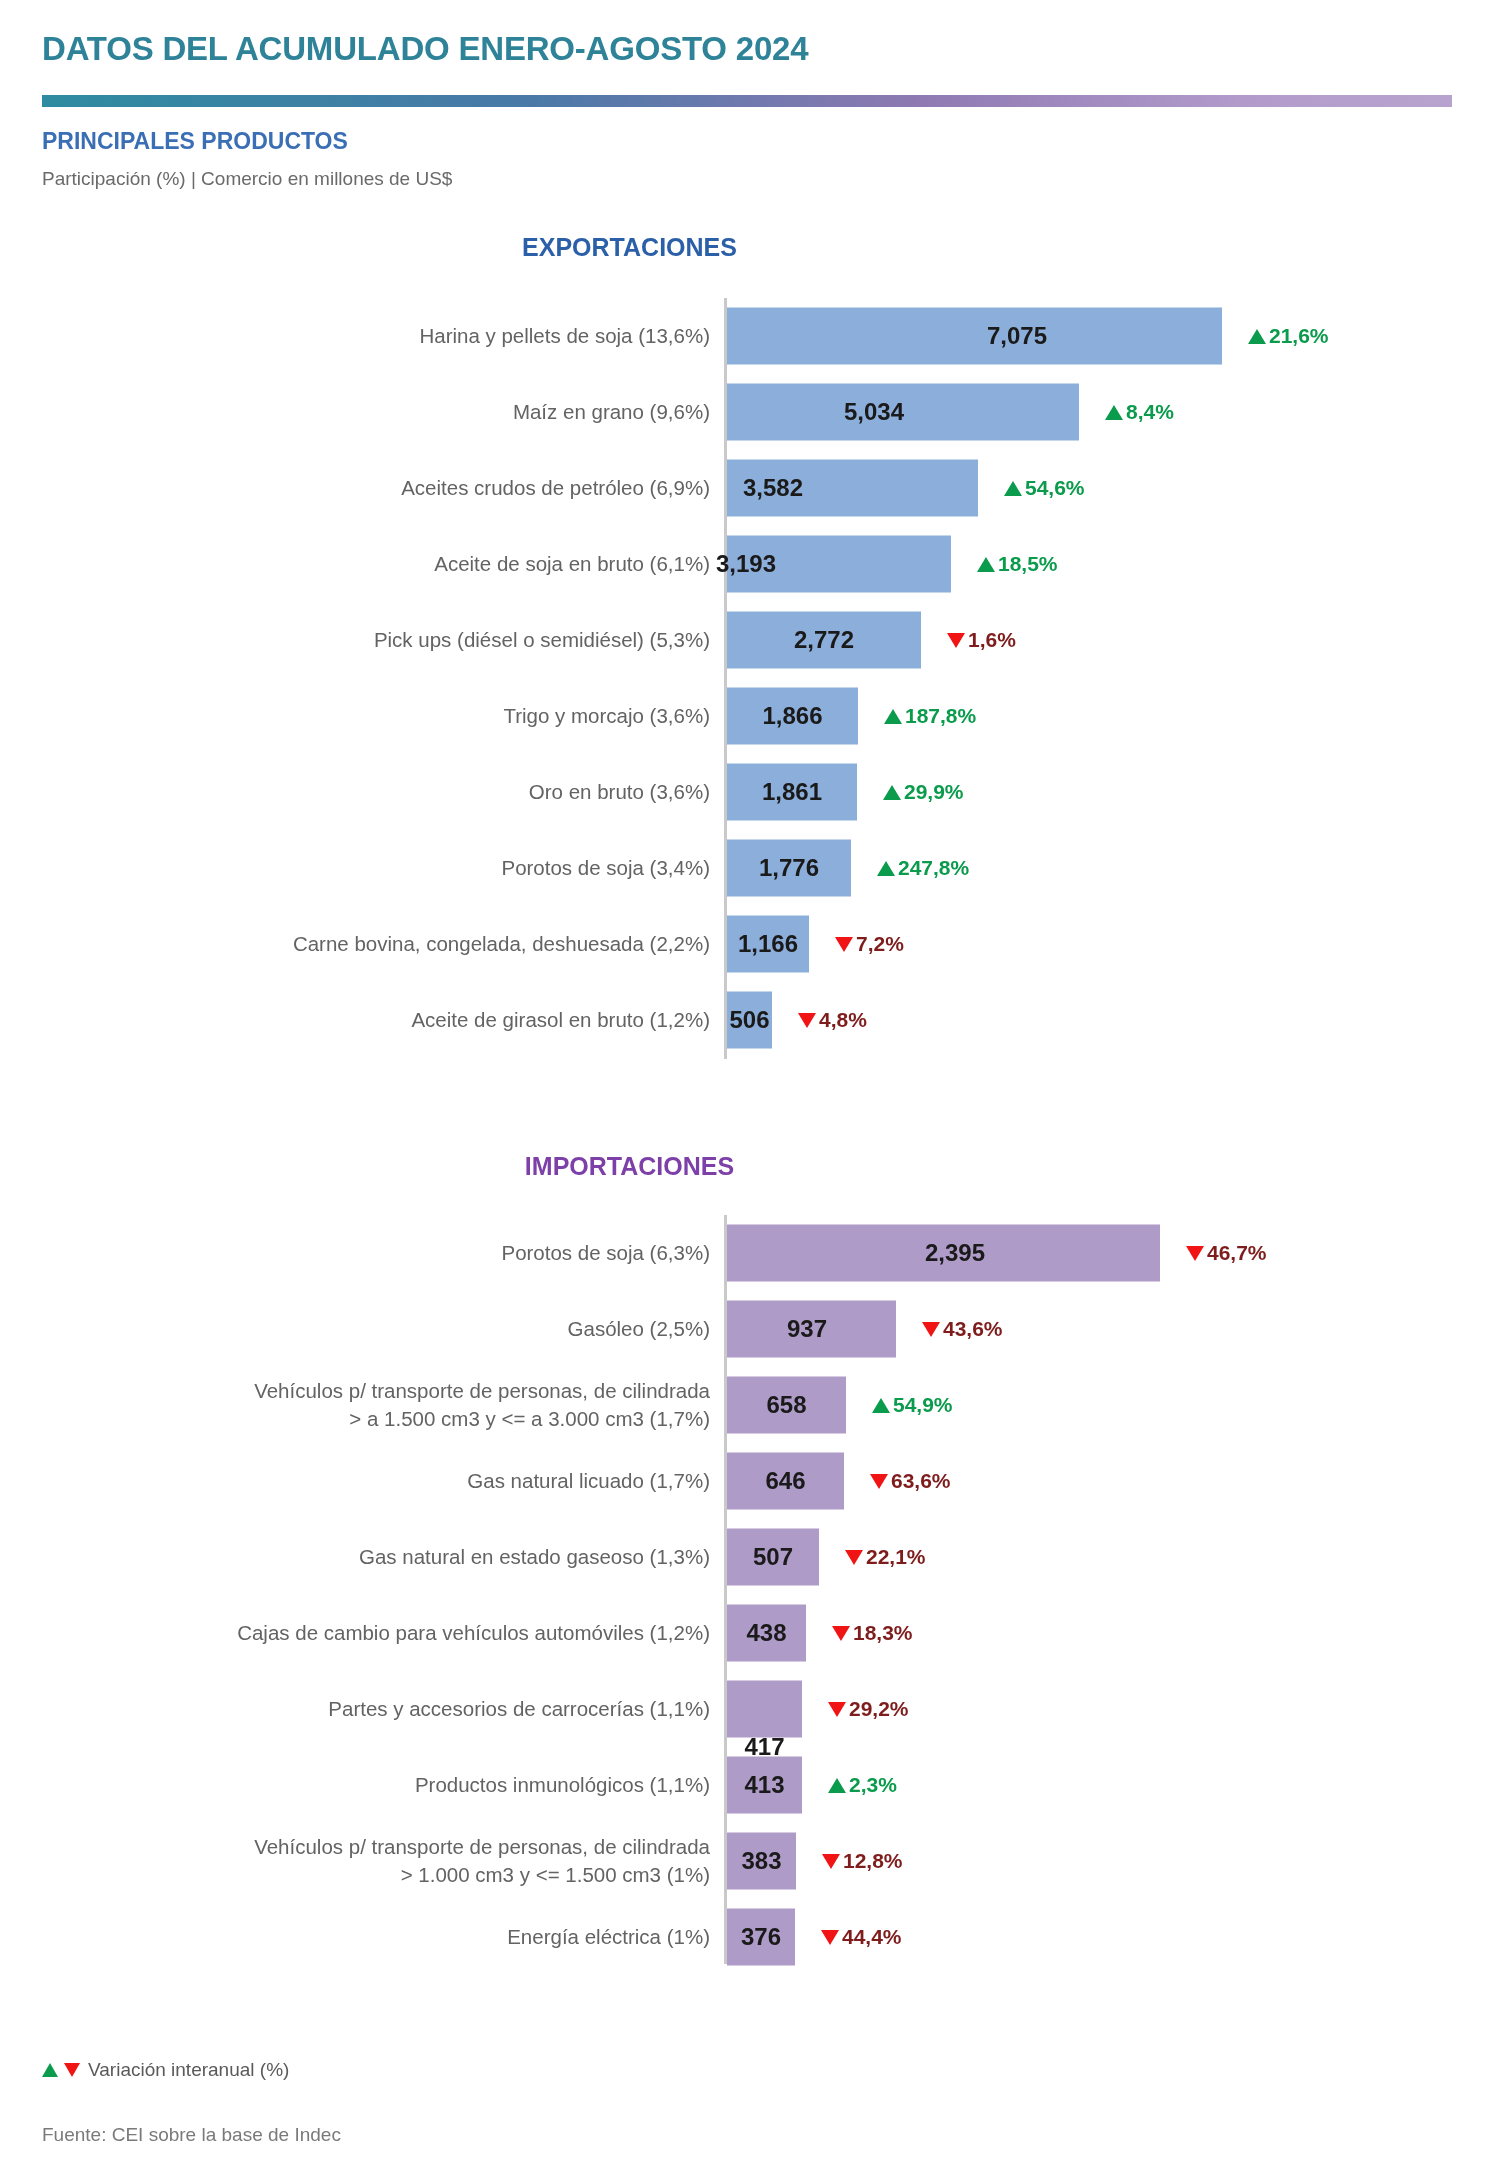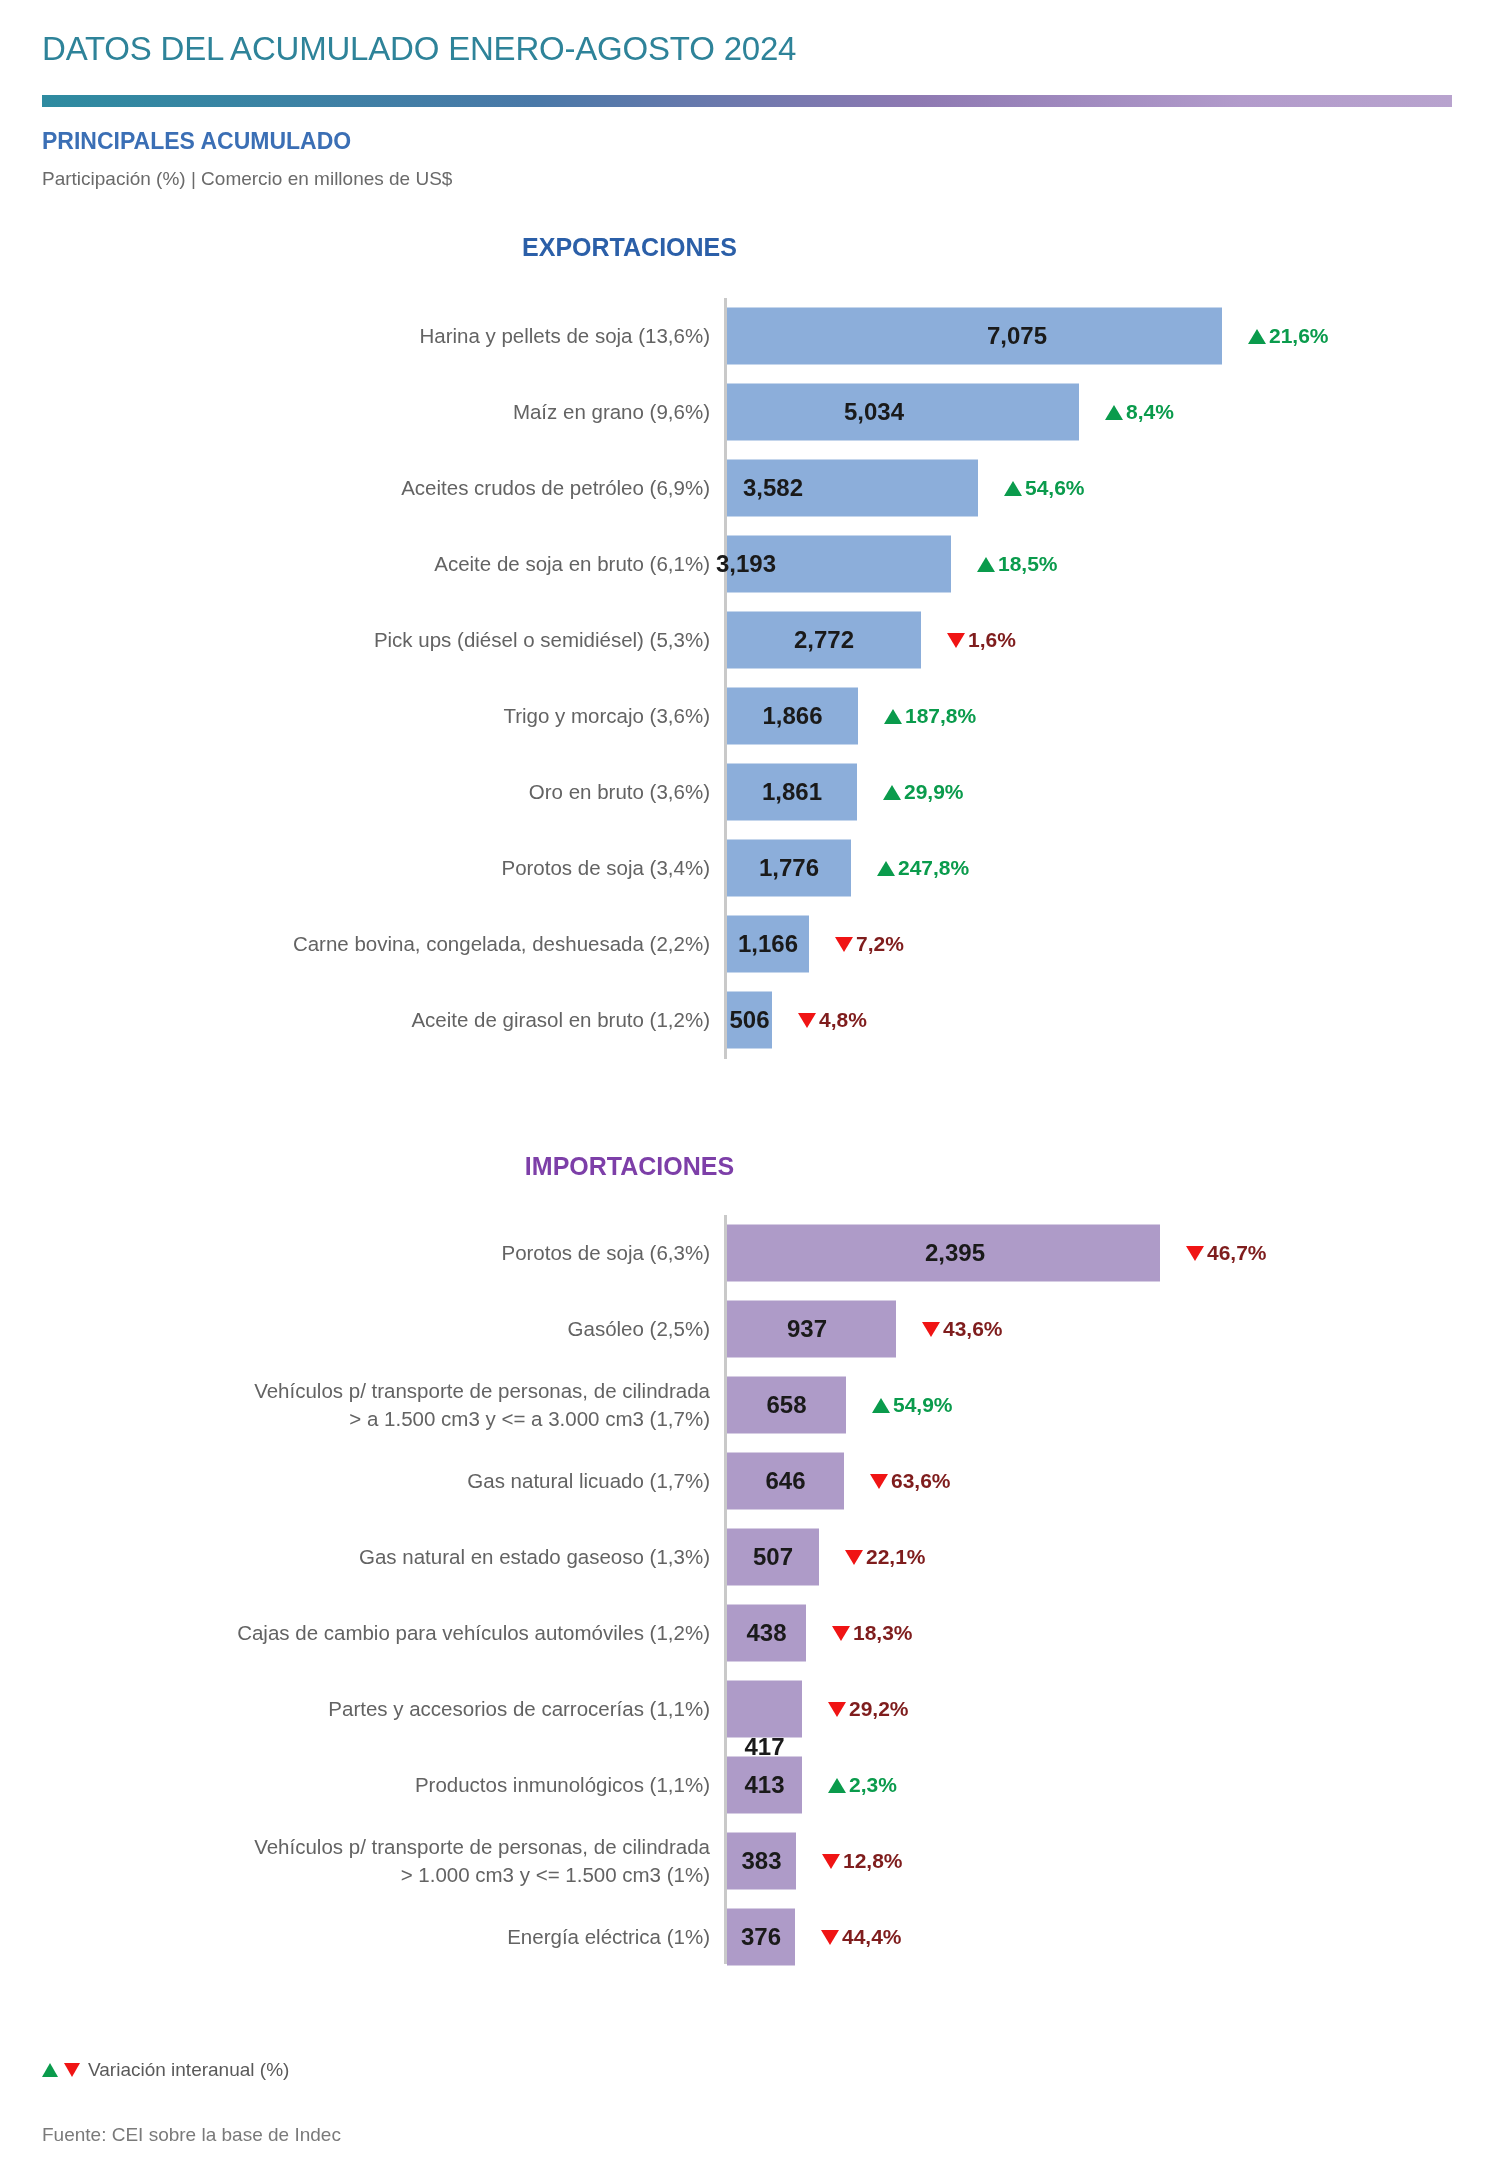--- a/index.html
+++ b/index.html
@@ -16,21 +16,21 @@
     height: 2182px;
     background: #fff;
   }
 
   
   .main-title {
     position: absolute;
     left: 42px;
     top: 30px;
     font-size: 33px;
-    font-weight: normal;
+    font-weight: bold;
     letter-spacing: -0.2px;
     color: #2E8399;
     white-space: nowrap;
   }
   .grad-rule {
     position: absolute;
     left: 42px;
     top: 95px;
     width: 1410px;
     height: 12px;
@@ -180,21 +180,21 @@
     white-space: nowrap;
   }
 </style>
 </head>
 <body>
 
 <div class="page">
 
   <div class="main-title">DATOS DEL ACUMULADO ENERO-AGOSTO 2024</div>
   <div class="grad-rule"></div>
-  <div class="sub-title">PRINCIPALES ACUMULADO</div>
+  <div class="sub-title">PRINCIPALES PRODUCTOS</div>
   <div class="sub-note">Participación (%) | Comercio en millones de US$</div>
 
   <div class="section-title exports">EXPORTACIONES</div>
   <div class="section-title imports">IMPORTACIONES</div>
 
   <div class="chart" id="chart-exports">
     <div class="axis-line"></div>
     <div id="exports-rows">
         <div class="row" style="height: 76px;">
           <div class="row-inner">

